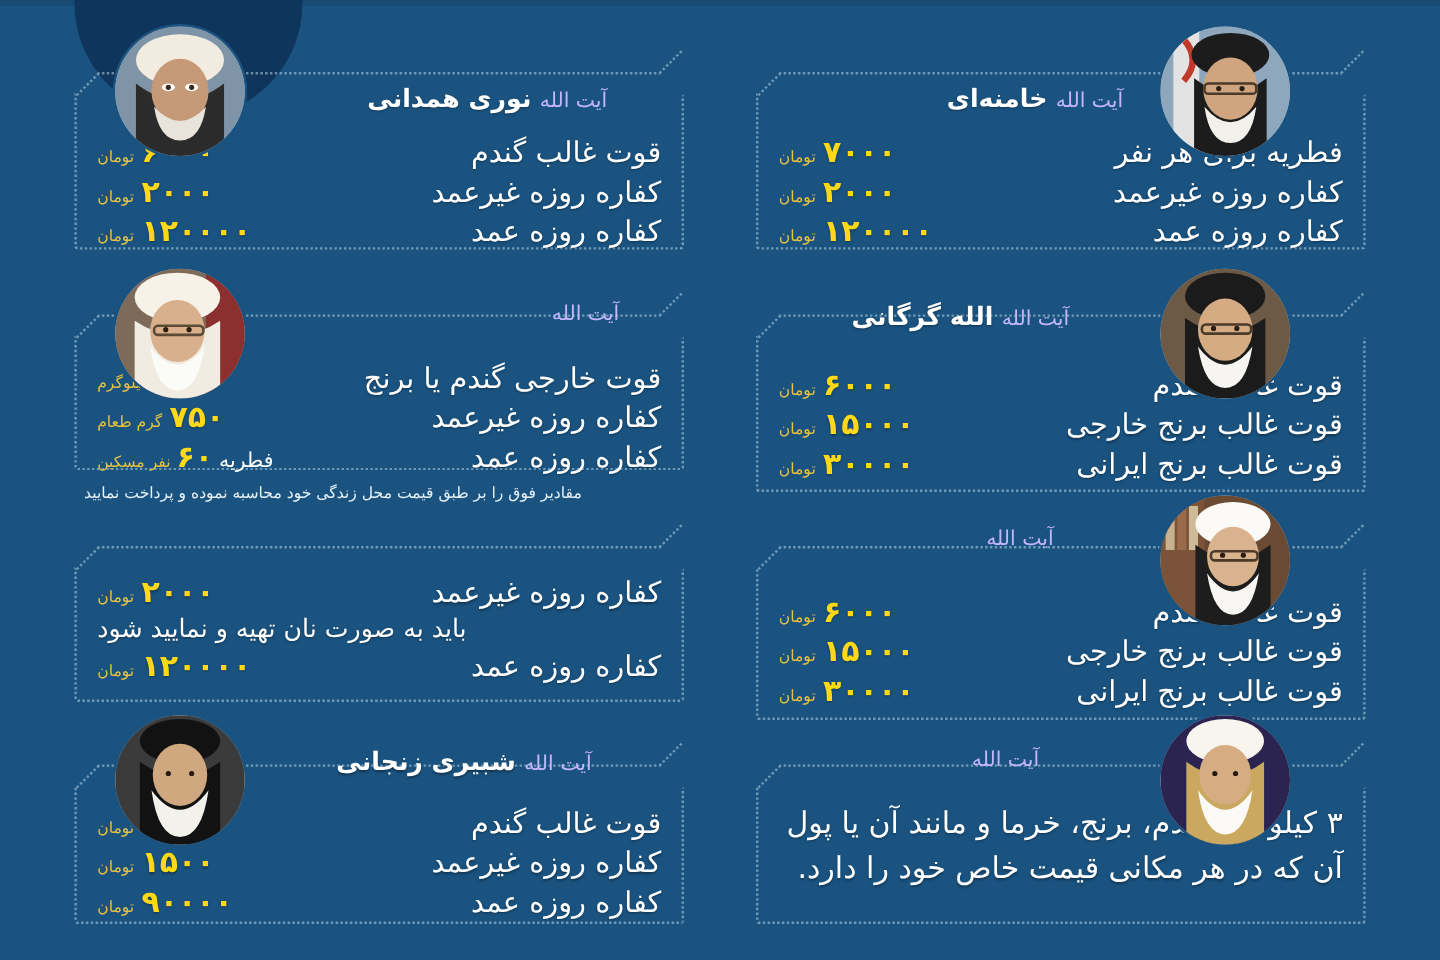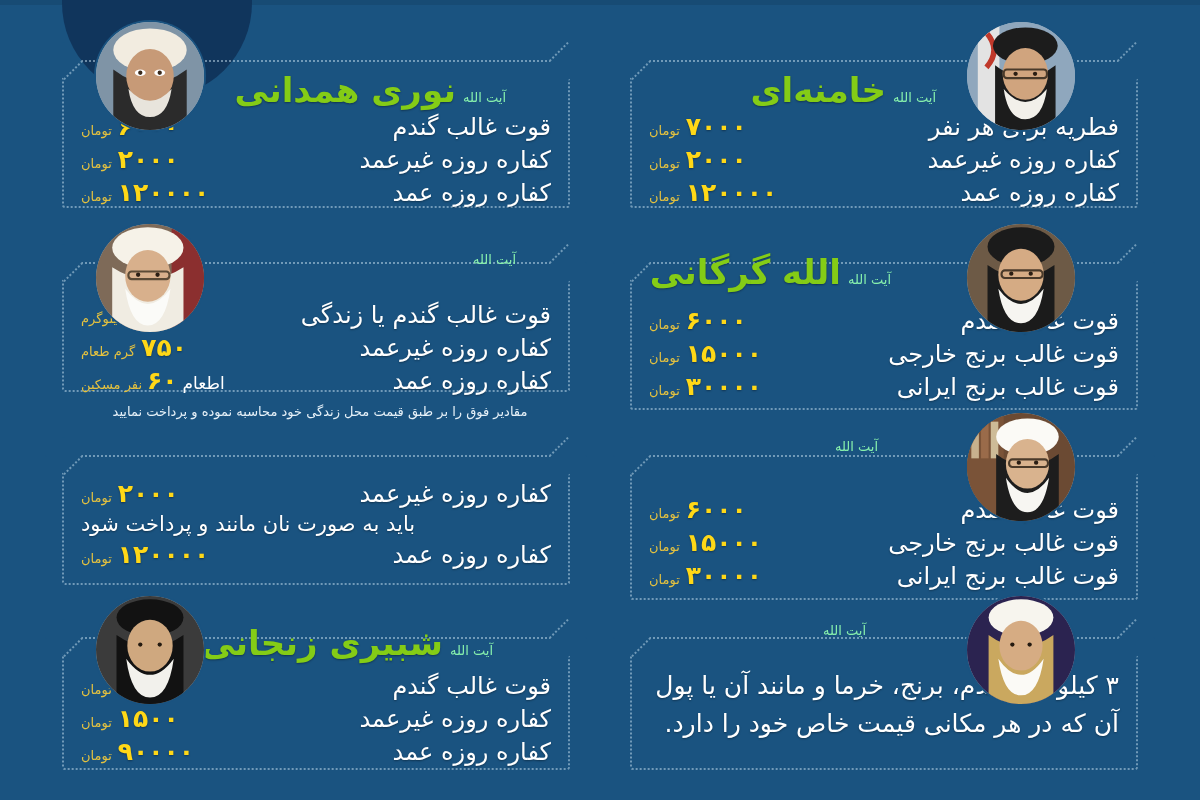--- a/index.html
+++ b/index.html
@@ -53,24 +53,24 @@
   }
   .photo svg{display:block;width:100%;height:100%;}
 
   
   .card-head{
     position:absolute;top:8px;
     display:flex;align-items:baseline;gap:7px;
     direction:rtl;
   }
   .prefix{
-    font-size:13px;color:#86efac;font-weight:400;letter-spacing:0;
+    font-size:17px;color:#c4b5fd;font-weight:400;letter-spacing:0;
   }
   .ayat-name{
-    font-size:34px;font-weight:bold;color:#84cc16;
+    font-size:21px;font-weight:bold;color:#ffffff;
     text-shadow:0 1px 2px rgba(0,0,0,.35);
     white-space:nowrap;
   }
 
   
   .rows{
     position:absolute;
     direction:rtl;
     width:calc(100% - 34px);
     right:17px;
@@ -220,44 +220,44 @@
   </div>
 
   <div class="card" style="left:62px;top:262px;width:508px;height:130px;">
     <span class="notch tl"></span>
     <span class="notch tr"></span>
     <div class="card-head" style="right:52px;top:-12px;">
       <span class="prefix">آیت الله</span>
     </div>
     <div class="rows" style="top:36px;">
       <div class="row">
-        <span class="label">قوت غالب گندم یا زندگی</span>
+        <span class="label">قوت خارجی گندم یا برنج</span>
         <span class="valgroup">
           <span class="amount">۳</span>
           <span class="unit">کیلوگرم</span>
         </span>
       </div>
       <div class="row">
         <span class="label">کفاره روزه غیرعمد</span>
         <span class="valgroup">
           <span class="amount">۷۵۰</span>
           <span class="unit">گرم طعام</span>
         </span>
       </div>
       <div class="row">
         <span class="label">کفاره روزه عمد</span>
         <span class="inline-extra">
-          <span class="x-label">اطعام</span>
+          <span class="x-label">فطریه</span>
           <span class="x-amount">۶۰</span>
           <span class="x-unit">نفر مسکین</span>
         </span>
       </div>
     </div>
   </div>
-  <div class="footnote" style="left:70px;top:404px;width:500px;text-align:center;">مقادیر فوق را بر طبق قیمت محل زندگی خود محاسبه نموده و پرداخت نمایید</div>
+  <div class="footnote" style="left:70px;top:404px;width:500px;text-align:left;">مقادیر فوق را بر طبق قیمت محل زندگی خود محاسبه نموده و پرداخت نمایید</div>
   <div class="photo" style="left:96px;top:224px;">
     <svg viewBox="0 0 100 100">
         <rect width="100" height="100" fill="#7e6a58"></rect>
         <path d="M70 0h30v100h-30z" fill="#8b2f2f"></path>
         <ellipse cx="48" cy="22" rx="33" ry="19" fill="#f6f2e8"></ellipse>
         <path d="M15 40 q33 22 66 0 v60 h-66z" fill="#f0ece2"></path>
         <ellipse cx="48" cy="48" rx="21" ry="24" fill="#d8b08c"></ellipse>
         <rect x="30" y="44" width="38" height="7" rx="3" fill="none" stroke="#5a4a36" stroke-width="2"></rect>
         <circle cx="39" cy="47" r="2" fill="#2a1e14"></circle>
         <circle cx="57" cy="47" r="2" fill="#2a1e14"></circle>
@@ -313,21 +313,21 @@
     <span class="notch tl"></span>
     <span class="notch tr"></span>
     <div class="rows" style="top:22px;">
       <div class="row">
         <span class="label">کفاره روزه غیرعمد</span>
         <span class="valgroup">
           <span class="amount">۲۰۰۰</span>
           <span class="unit">تومان</span>
         </span>
       </div>
-      <div class="note-line">باید به صورت نان مانند و پرداخت شود</div>
+      <div class="note-line">باید به صورت نان تهیه و نمایید شود</div>
       <div class="row">
         <span class="label">کفاره روزه عمد</span>
         <span class="valgroup">
           <span class="amount">۱۲۰۰۰۰</span>
           <span class="unit">تومان</span>
         </span>
       </div>
     </div>
   </div>
 

